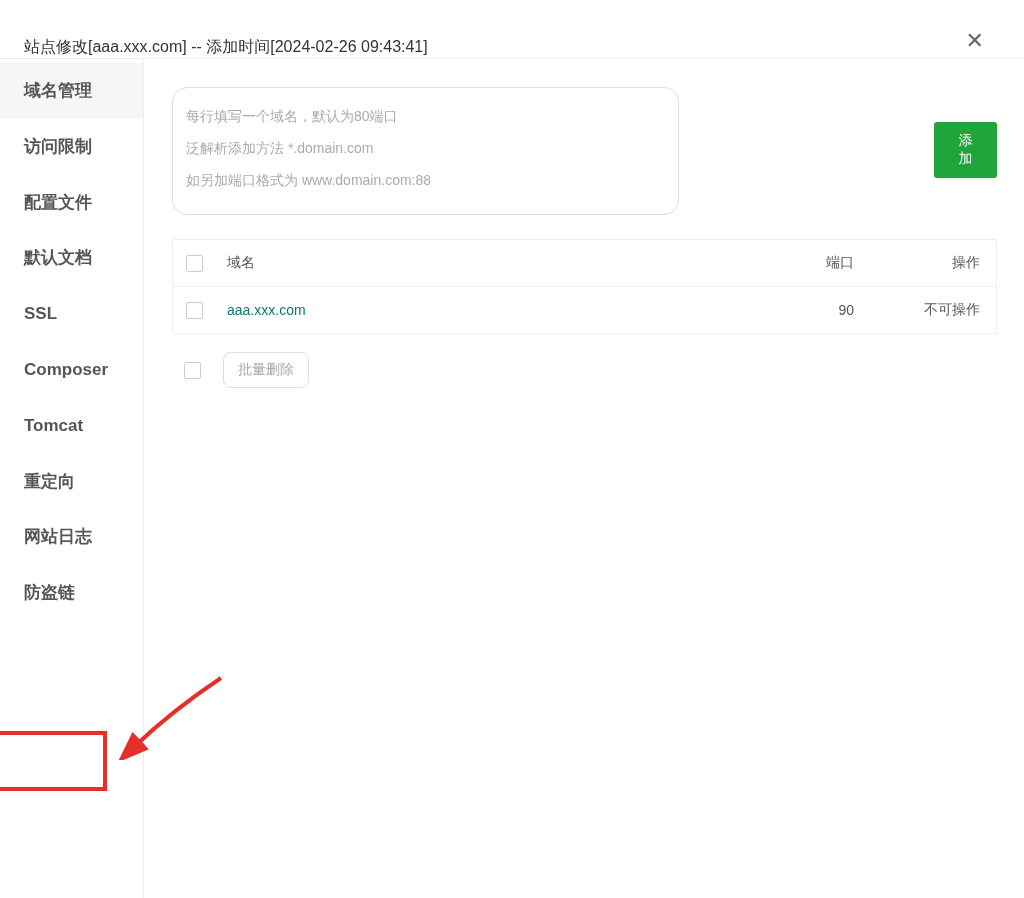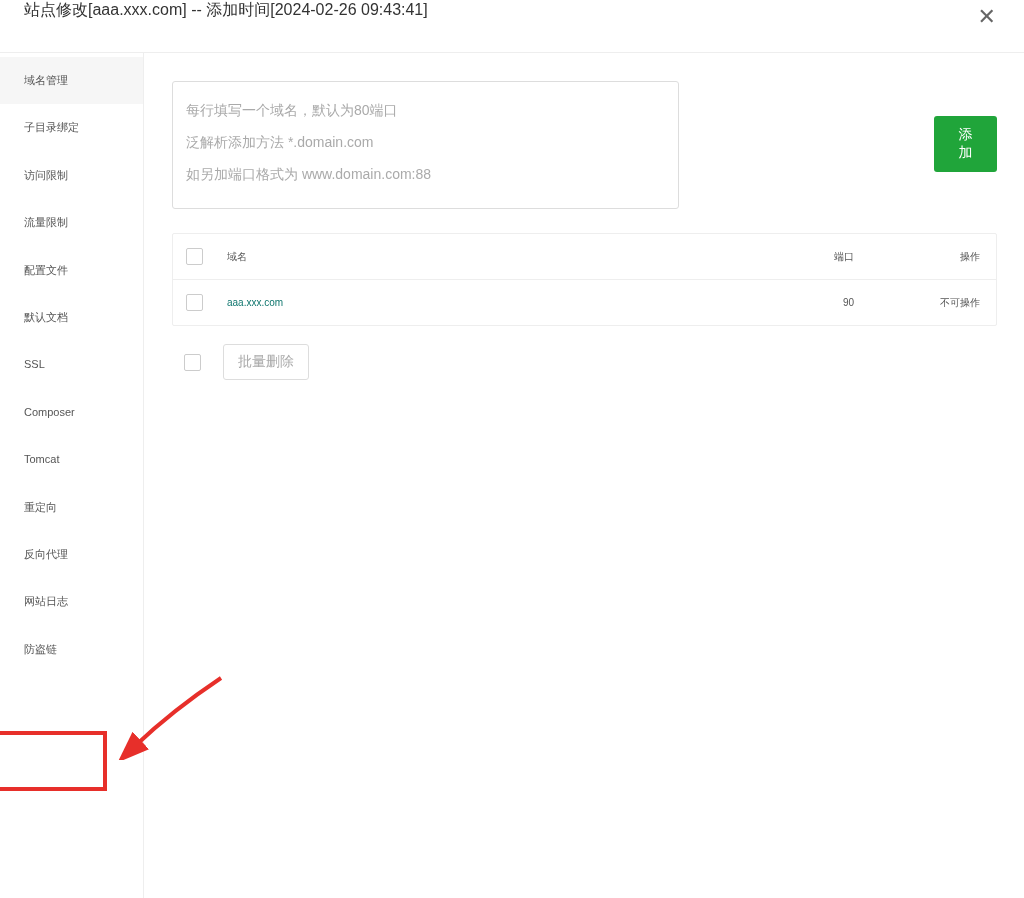--- a/index.html
+++ b/index.html
@@ -9,25 +9,25 @@
     }
     body {
       font-family: -apple-system, BlinkMacSystemFont, "Segoe UI", "PingFang SC", "Hiragino Sans GB", "Microsoft YaHei", sans-serif;
       background: #fff;
       width: 1024px;
       height: 898px;
       overflow: hidden;
       position: relative;
     }
     .header {
-      height: 53px;
+      height: 59px;
       border-bottom: 1px solid #eee;
       display: flex;
-      align-items: flex-start;
-      padding: 0 20px 0 24px;
+      align-items: flex-end;
+      padding: 0 32px 0 24px;
       justify-content: space-between;
     }
     .header-title {
       font-size: 16px;
       color: #333;
     }
     .close-icon {
       font-size: 22px;
       color: #666;
       cursor: pointer;
@@ -39,43 +39,44 @@
     }
     .sidebar {
       width: 144px;
       border-right: 1px solid #eee;
       padding-top: 4px;
       flex: 0 0 144px;
       background: #fff;
     }
     .sidebar-item {
       padding: 16px 0 16px 24px;
-      font-size: 11px;
+      font-size: 17px;
       color: #555;
       cursor: pointer;
       line-height: 1.4;
+      font-weight: bold;
     }
     .sidebar-item.active {
       background: #f6f6f6;
     }
     .content {
       flex: 1;
       padding: 28px 28px;
       position: relative;
     }
     .domain-input-row {
       display: flex;
       align-items: flex-start;
       gap: 255px;
     }
     .domain-textarea {
       width: 520px;
       height: 128px;
       border: 1px solid #ddd;
-      border-radius: 3px;
+      border-radius: 15px;
       padding: 12px 13px;
       font-size: 14px;
       color: #333;
       resize: none;
       font-family: inherit;
       line-height: 2.3;
     }
     .domain-textarea::placeholder {
       color: #aaa;
     }
@@ -93,21 +94,21 @@
       margin-top: 24px;
       border: 1px solid #eee;
       border-radius: 2px;
     }
     .table {
       width: 100%;
       border-collapse: collapse;
     }
     .table th, .table td {
       text-align: left;
-      font-size: 10px;
+      font-size: 14px;
       font-weight: normal;
       padding: 14px 12px;
       color: #555;
     }
     .table thead tr {
       border-bottom: 1px solid #eee;
     }
     .table th:first-child, .table td:first-child {
       width: 42px;
       text-align: center;
@@ -137,21 +138,21 @@
       display: flex;
       align-items: center;
       gap: 22px;
       margin-top: 18px;
       padding-left: 12px;
     }
     .batch-delete {
       background: #fff;
       border: 1px solid #ddd;
       color: #aaa;
-      border-radius: 3px;
+      border-radius: 8px;
       padding: 8px 14px;
       font-size: 14px;
       cursor: pointer;
     }
     .arrow-svg {
       position: absolute;
       pointer-events: none;
     }
     .highlight-box {
       position: absolute;
@@ -163,30 +164,27 @@
 <body>
 
 <div class="header">
   <div class="header-title">站点修改[aaa.xxx.com] -- 添加时间[2024-02-26 09:43:41]</div>
   <div class="close-icon">✕</div>
 </div>
 
 <div class="body">
   <div class="sidebar" id="sidebar">
       <div class="sidebar-item active">域名管理</div>
-      <div class="sidebar-item">子目录绑定</div>
       <div class="sidebar-item">访问限制</div>
-      <div class="sidebar-item">流量限制</div>
       <div class="sidebar-item">配置文件</div>
       <div class="sidebar-item">默认文档</div>
       <div class="sidebar-item">SSL</div>
       <div class="sidebar-item">Composer</div>
       <div class="sidebar-item">Tomcat</div>
       <div class="sidebar-item">重定向</div>
-      <div class="sidebar-item">反向代理</div>
       <div class="sidebar-item">网站日志</div>
       <div class="sidebar-item">防盗链</div>
     </div>
 
   <div class="content">
     <div class="domain-input-row">
       <textarea class="domain-textarea" placeholder="每行填写一个域名，默认为80端口
 泛解析添加方法 *.domain.com
 如另加端口格式为 www.domain.com:88" style=""></textarea>
       <button class="add-btn">添加</button>

